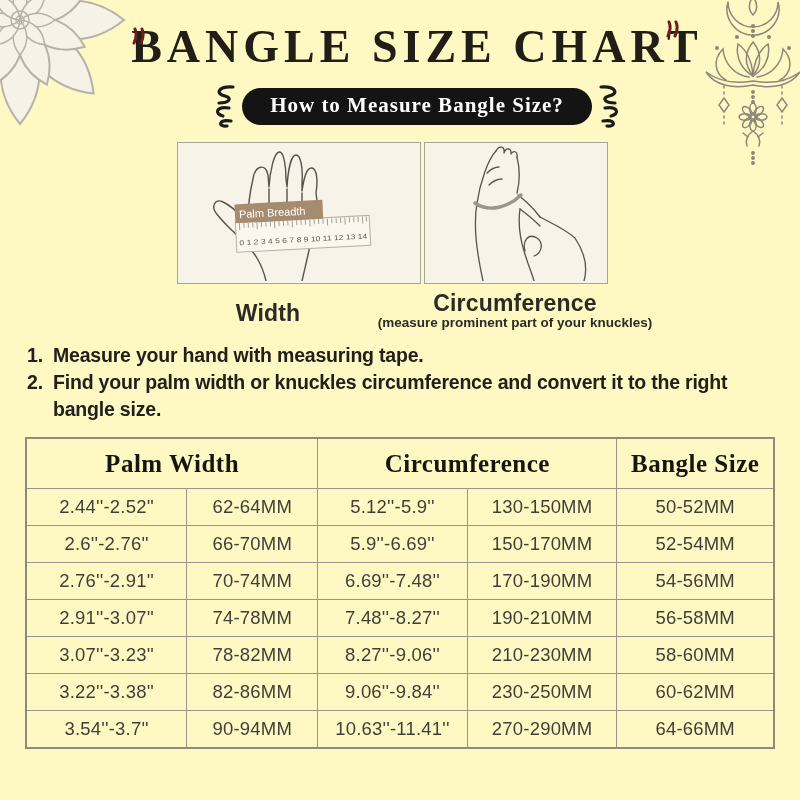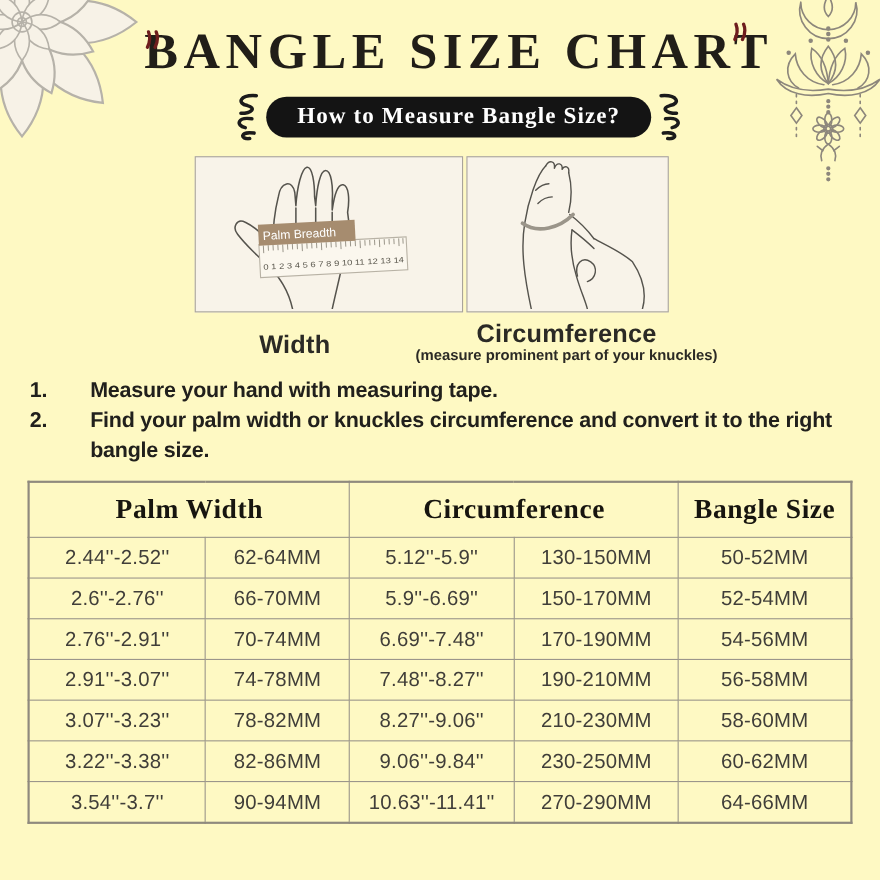--- a/index.html
+++ b/index.html
@@ -42,21 +42,21 @@
   .width-label{top:300px;left:168px;width:200px;}
   .circ-label{top:290px;left:415px;width:200px;}
   .circ-note{
     position:absolute;top:315px;left:365px;width:300px;text-align:center;
     font-weight:700;font-size:13.5px;color:#2b2a25;letter-spacing:0px;
   }
   .instructions{position:absolute;top:342px;left:27px;width:748px;}
   .instr{display:flex;font-weight:600;font-size:19.5px;line-height:27px;
     color:#21201c;letter-spacing:-0.2px;}
   .instr .num{flex:0 0 26px;}
-  .instr .txt{flex:1;margin-left:29px;}
+  .instr .txt{flex:1;}
   table.size-table{
     position:absolute;left:25px;top:437px;width:750px;
     border-collapse:collapse;table-layout:fixed;
     border:2px solid #8f8a7e;
   }
   .size-table th,.size-table td{
     border:1px solid #9b968b;text-align:center;vertical-align:middle;padding:0;
   }
   .size-table th{
     height:49px;

